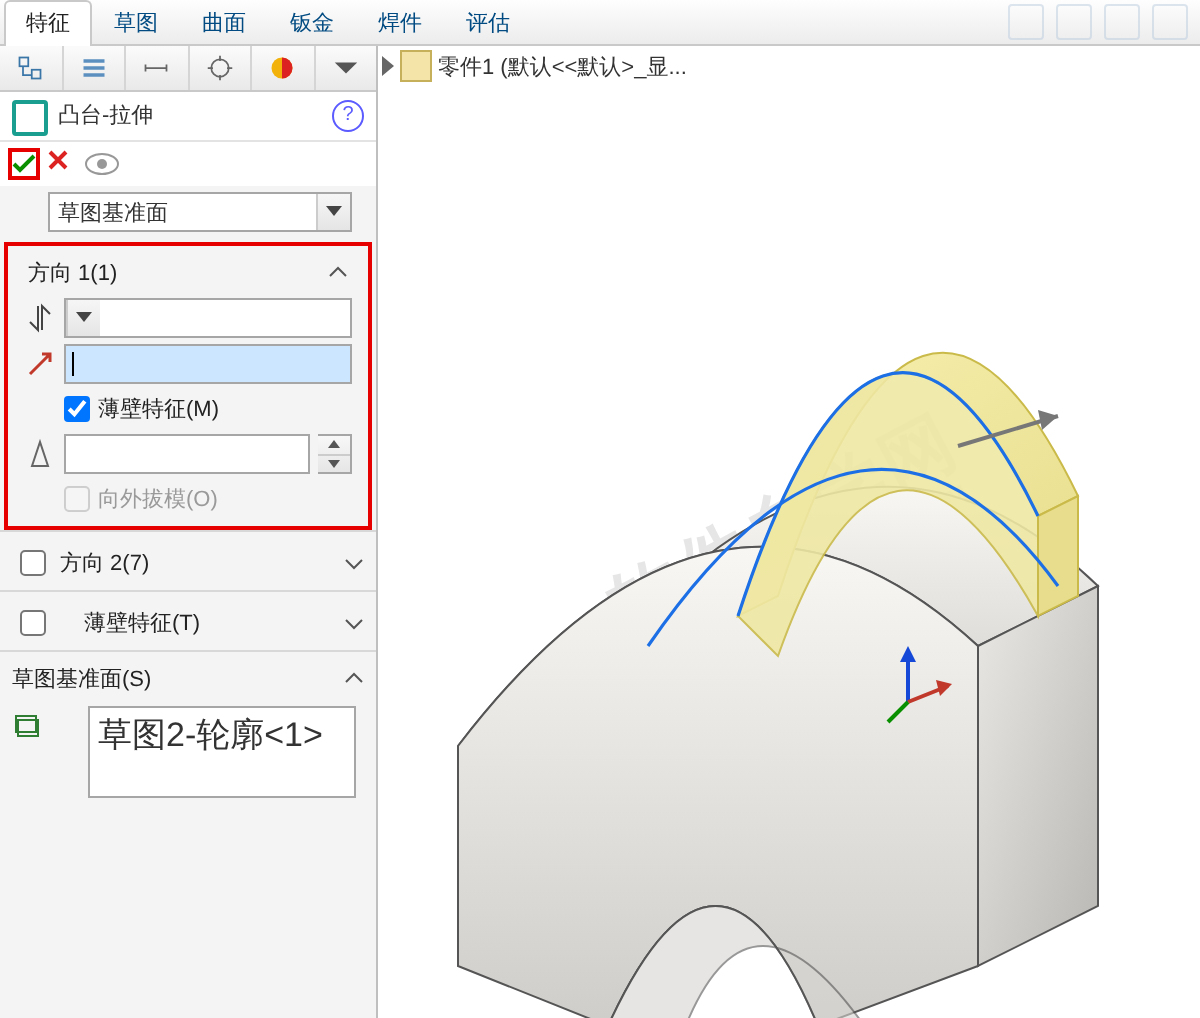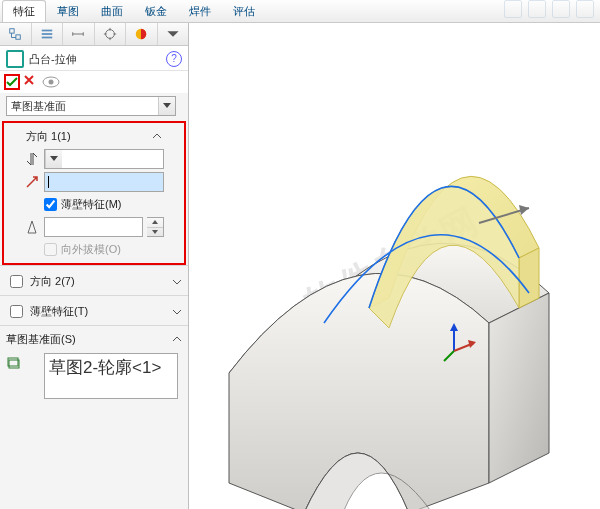--- a/index.html
+++ b/index.html
@@ -1,44 +1,44 @@
 <!DOCTYPE html>
 <html><head>
 <meta charset="utf-8">
 <style>
   html,body{margin:0;padding:0;font-family:"Microsoft YaHei",Arial,sans-serif;font-size:11px;color:#333;background:#fff;width:600px;height:509px;overflow:hidden}
-  .ribbon{display:flex;height:22px;border-bottom:1px solid #c9c9c9;background:linear-gradient(#fefefe,#ececec);padding-left:2px}
+  .ribbon{display:flex;align-items:center;height:22px;border-bottom:1px solid #c9c9c9;background:linear-gradient(#fefefe,#ececec);padding-left:2px}
   .ribbon .tab{padding:3px 10px 4px;border:1px solid transparent;border-bottom:none;cursor:pointer;color:#014b82}
   .ribbon .tab.active{background:#fff;border-color:#c9c9c9;border-radius:3px 3px 0 0;color:#222}
   .ribbon .right-icons{margin-left:auto;display:flex;gap:6px;padding-right:6px;opacity:.5}
   .ribbon .ric{width:16px;height:16px;border:1px solid #bcd;border-radius:2px}
   .work{display:flex;height:calc(509px - 22px)}
   .panel{width:188px;border-right:1px solid #bfbfbf;background:#f4f4f4;display:flex;flex-direction:column}
   .panel .toolbar{display:flex;border-bottom:1px solid #c9c9c9;background:linear-gradient(#fbfbfb,#e9e9e9)}
   .panel .toolbar .btn{flex:1;height:22px;display:flex;align-items:center;justify-content:center;border-right:1px solid #d5d5d5;cursor:pointer}
   .panel .toolbar .btn:last-child{border-right:none}
   .panel .toolbar .ic{width:14px;height:14px}
-  .row-title{display:flex;align-items:center;padding:4px 6px 2px;background:#fff;border-bottom:1px solid #e3e3e3}
+  .row-title{display:flex;align-items:flex-start;padding:4px 6px 2px;background:#fff;border-bottom:1px solid #e3e3e3}
   .row-title .feat-ic{width:14px;height:14px;border:2px solid #1a9e8f;border-radius:2px;margin-right:5px}
   .row-title .help{margin-left:auto;width:14px;height:14px;border:1px solid #5b5bff;color:#5b5bff;border-radius:50%;font-size:10px;line-height:13px;text-align:center}
   .okrow{display:flex;align-items:center;gap:3px;padding:3px 4px;background:#fff}
   .ok{width:16px;height:16px;border:2px solid #e70000;box-sizing:border-box;display:flex;align-items:center;justify-content:center}
   .ok svg{width:12px;height:12px}
   .cancel{width:16px;height:16px}
   .cancel svg{width:12px;height:12px}
   .eye{width:18px;height:14px;opacity:.6}
   .sec{padding:4px 6px 2px;border-top:1px solid #d8d8d8;background:#f4f4f4}
   .sec-head{display:flex;align-items:center;font-size:11px;color:#222;padding:2px 0}
   .sec-head .tw{margin-left:auto;width:10px;height:10px}
   .field-row{display:flex;align-items:center;gap:4px;margin:3px 0}
-  .field-row.full{padding:0 12px 2px 6px}
+  .field-row.full{padding:0 12px 2px 24px}
   .drop{flex:1;height:18px;border:1px solid #a6a6a6;background:#fff;display:flex;align-items:center;position:relative}
   .drop .dv{padding:0 4px;flex:1;white-space:nowrap;overflow:hidden}
   .drop .ar{width:16px;height:100%;border-left:1px solid #ccc;display:flex;align-items:center;justify-content:center;background:linear-gradient(#f6f6f6,#e5e5e5)}
-  .hl-box{border:2px solid #e70000;margin:0 2px;padding:2px 20px 4px}
+  .hl-box{border:2px solid #e70000;margin:0 2px;padding:2px 8px 4px}
   .leadic{width:16px;height:16px;display:flex;align-items:center;justify-content:center}
   .txt{flex:1;height:18px;border:1px solid #a6a6a6;background:#fff;color:#1b4fff;display:flex;align-items:center}
   .txt.selected{background:#cde6ff}
   .txt .caret{width:1px;height:12px;background:#000;margin-left:3px}
   .spin{width:16px;height:18px;border:1px solid #a6a6a6;border-left:none;background:linear-gradient(#f8f8f8,#e6e6e6);display:flex;flex-direction:column}
   .spin div{flex:1;display:flex;align-items:center;justify-content:center}
   .spin div:first-child{border-bottom:1px solid #ccc}
   .chk{display:flex;align-items:center;gap:4px;padding:2px 0 2px 20px;font-size:11px;color:#222}
   .chk input{margin:0}
   .chk.dis{color:#9a9a9a}
@@ -218,21 +218,21 @@
       <label class="sec-head" style="gap:4px">
         <input type="checkbox" style="">
         <span>方向 2(7)</span>
         <svg class="tw" style="margin-left:auto" viewBox="0 0 10 10">
             <path d="M1 3l4 4 4-4" stroke="#555" fill="none"></path>
           </svg>
       </label>
     </div>
 
     <div class="sec">
-      <label class="sec-head" style="gap:4px">
+      <label class="sec-head" style="gap:16px">
         <input type="checkbox" style="">
         <span>薄壁特征(T)</span>
         <svg class="tw" style="margin-left:auto" viewBox="0 0 10 10">
             <path d="M1 3l4 4 4-4" stroke="#555" fill="none"></path>
           </svg>
       </label>
     </div>
 
     <div class="sec">
       <div class="sec-head">
@@ -249,20 +249,25 @@
             <rect x="2" y="3" width="10" height="8" fill="none" stroke="#2e7d32"></rect>
           </svg>
         </span>
       <div class="sel-box" style="flex:1">
         <div>草图2-轮廓&lt;1&gt;</div>
       </div>
     </div>
   </div>
 
   <div class="viewport">
+    <div class="crumb">
+      <span class="tri"></span>
+      <span class="pic"></span>
+      <span>零件1 (默认&lt;&lt;默认&gt;_显...</span>
+    </div>
 
     <div class="wm">
       <span>软件自学网</span>
       <span class="sub">WWW.RJZXW.COM</span>
     </div>
 
     <svg class="model" width="412" height="487" viewBox="0 0 412 487">
       <defs>
         <linearGradient id="g1" x1="0" y1="0" x2="0" y2="1">
           <stop offset="0" stop-color="#f8f7f4"></stop>

